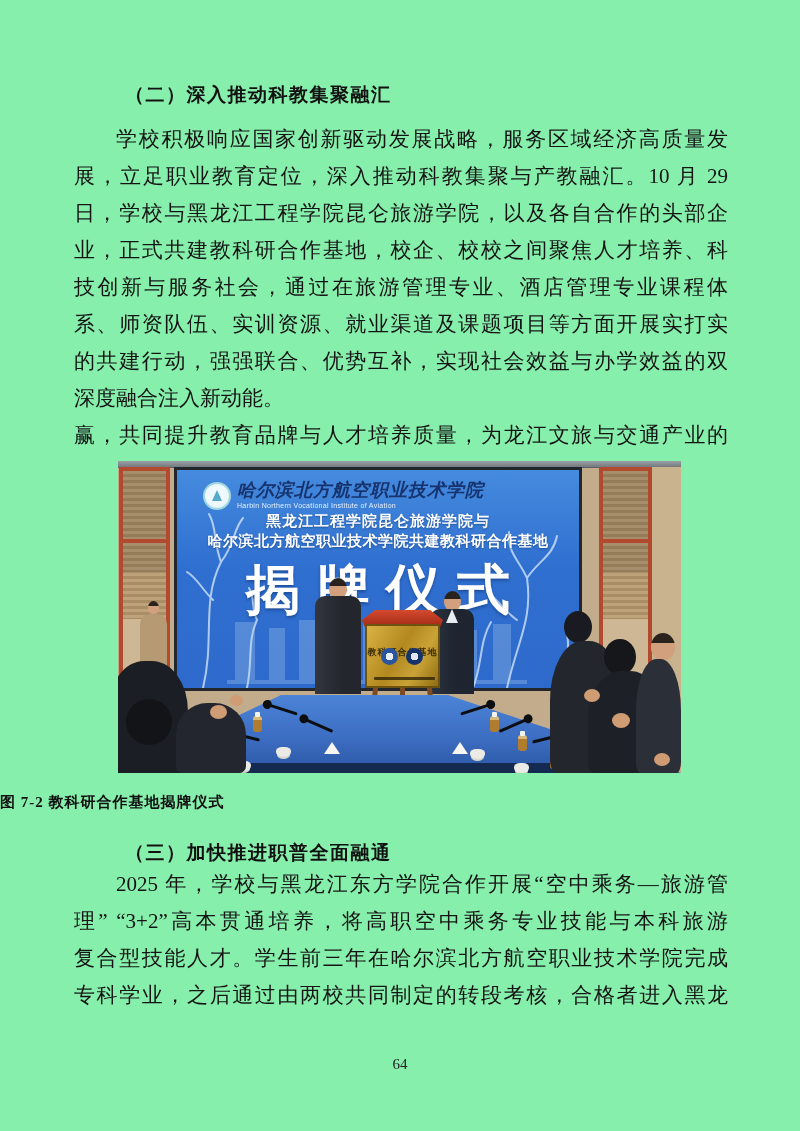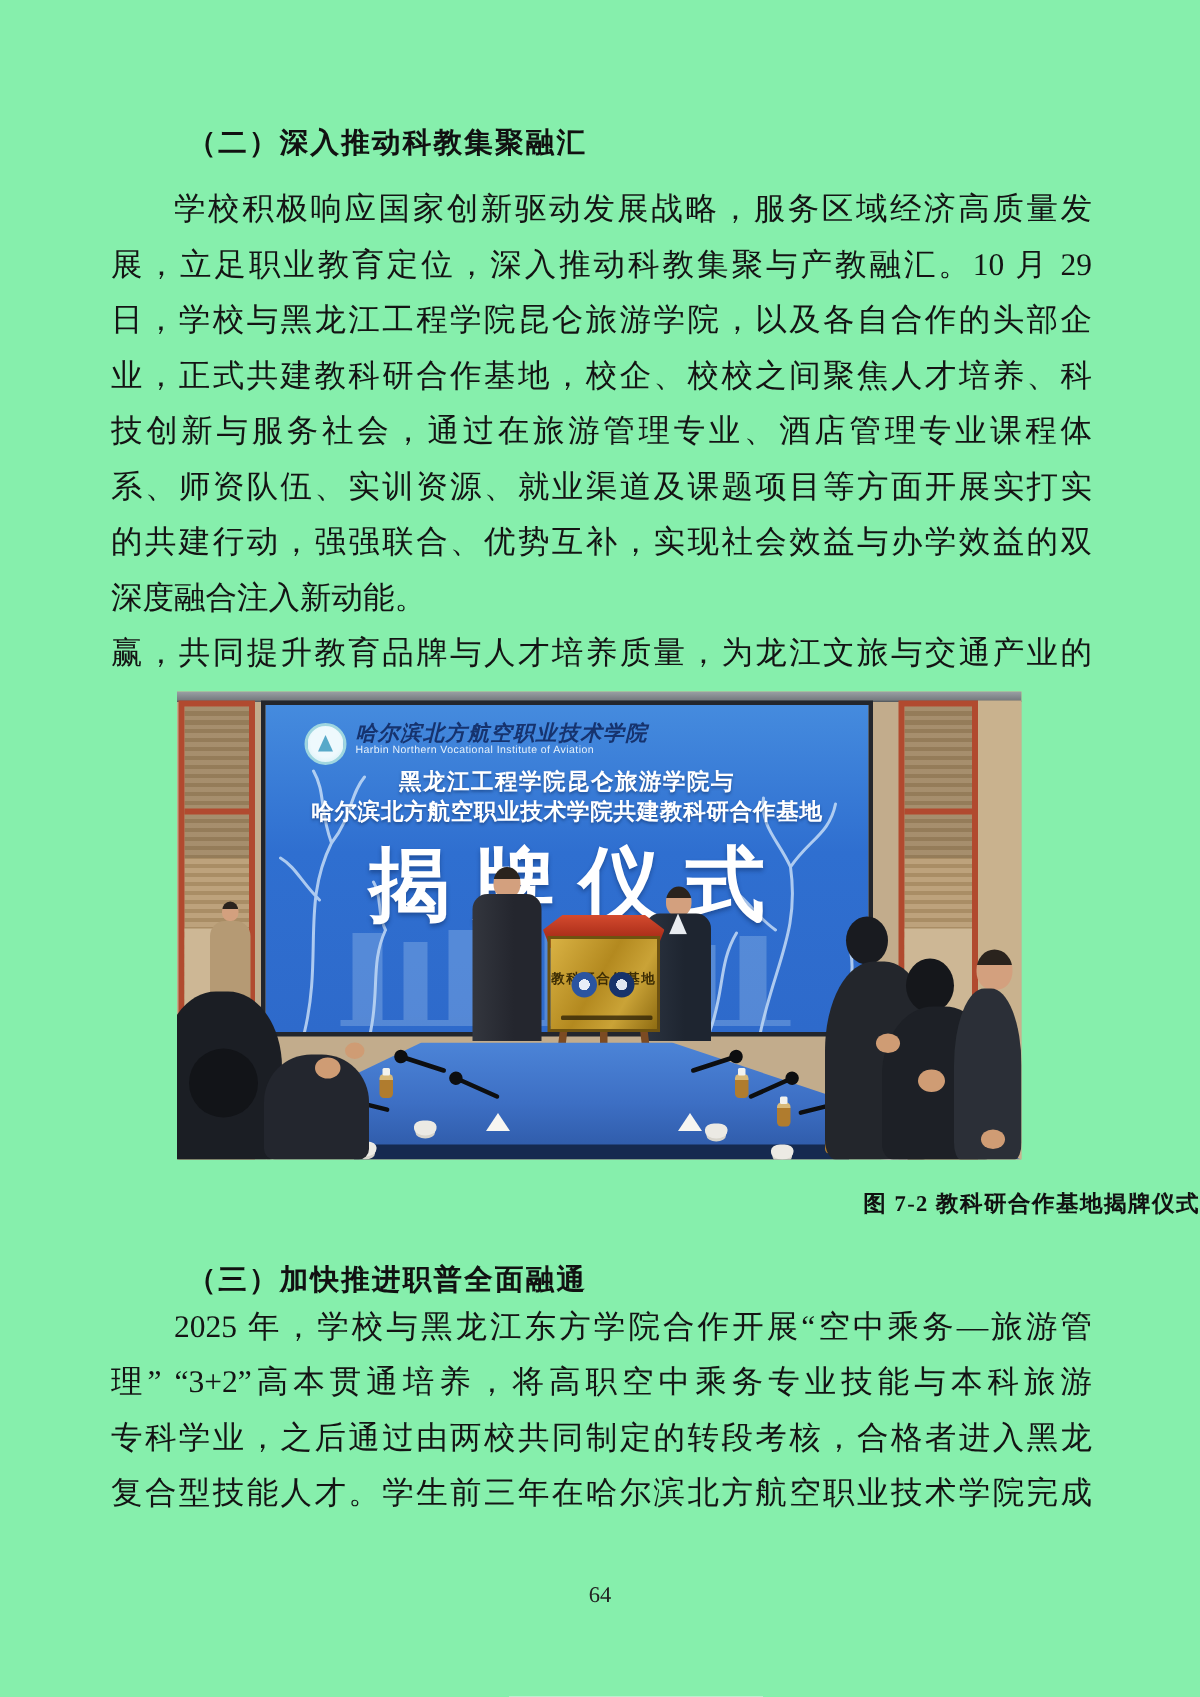--- a/index.html
+++ b/index.html
@@ -19,21 +19,21 @@
   .para{position:absolute; left:74px; width:654px; font-size:21px; line-height:37px; color:#141414;}
   .para-1{top:121px;}
   .para-2{top:866px;}
   .line{
     text-align:justify; text-align-last:justify; text-justify:inter-character;
     white-space:nowrap; overflow:visible;
   }
   .line.first{text-indent:42px;}
   .line.last{text-align-last:left;}
   .fig-caption{
-    position:absolute; top:793px; left:0; width:800px; text-align:right;
+    position:absolute; top:793px; left:0; width:800px; text-align:left;
     font-weight:bold; font-size:15px; letter-spacing:1px; color:#111;
   }
   .page-number{
     position:absolute; top:1056px; left:0; width:800px; text-align:center;
     font-size:15px; color:#222;
   }
 
   
   .photo{
     position:absolute; left:118px; top:461px; width:563px; height:312px;
@@ -67,22 +67,22 @@
     background:radial-gradient(circle at 50% 45%, #eef9fd 0 55%, #cdeef4 100%);
     border:2px solid #9fd6df; position:relative; flex:0 0 auto;
   }
   .emblem::after{ 
     content:""; position:absolute; left:7px; top:6px; width:0; height:0;
     border-left:5px solid transparent; border-right:5px solid transparent;
     border-bottom:11px solid #57a9c9;
   }
   .logo-text{display:flex; flex-direction:column; line-height:1.1;}
   .logo-cn{
-    font-family:Liberation Serif, serif; font-weight:bold; font-style:italic;
-    font-size:14px; color:#16336e; letter-spacing:1px; white-space:nowrap;
+    font-family:Liberation Mono, monospace; font-weight:bold; font-style:italic;
+    font-size:18px; color:#16336e; letter-spacing:1px; white-space:nowrap;
   }
   .logo-en{font-family:"Liberation Sans","DejaVu Sans",sans-serif; font-size:7px; color:#e6f1fb; letter-spacing:.3px; white-space:nowrap;}
   .screen-sub{
     position:absolute; left:0; width:100%; text-align:center;
     font-family:"Liberation Sans","DejaVu Sans",sans-serif; font-weight:bold;
     color:#ffffff; text-shadow:0 1px 2px rgba(10,40,90,.5); white-space:nowrap;
   }
   .sub1{top:42px; font-size:15px; letter-spacing:1px;}
   .sub2{top:62px; font-size:15px; letter-spacing:.5px;}
   .screen-title{
@@ -262,18 +262,18 @@
     <div class="hand" style="left:536px;top:292px;width:16px;height:13px;"></div>
   </div>
 
   <div class="fig-caption">图 7-2 教科研合作基地揭牌仪式</div>
 
   <div class="sec-heading heading-3">（三）加快推进职普全面融通</div>
 
   <div class="para para-2">
     <div class="line first">2025 年，学校与黑龙江东方学院合作开展“空中乘务—旅游管</div>
     <div class="line">理” “3+2”高本贯通培养，将高职空中乘务专业技能与本科旅游</div>
+    <div class="line">复合型技能人才。学生前三年在哈尔滨北方航空职业技术学院完成</div>
     <div class="line">专科学业，之后通过由两校共同制定的转段考核，合格者进入黑龙</div>
-    <div class="line">复合型技能人才。学生前三年在哈尔滨北方航空职业技术学院完成</div>
   </div>
 
   <div class="page-number">64</div>
 </div>
 
 </body></html>

